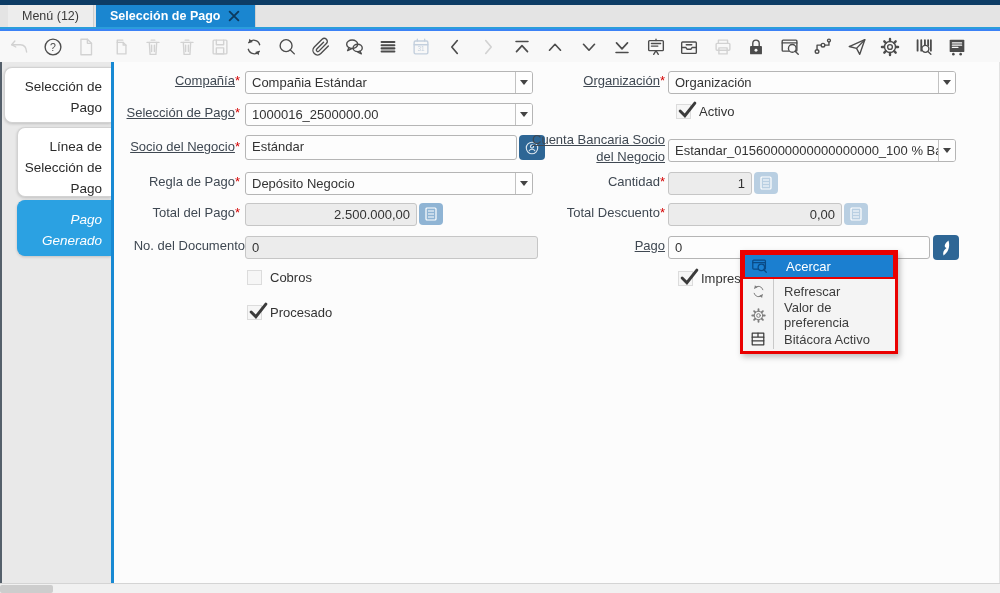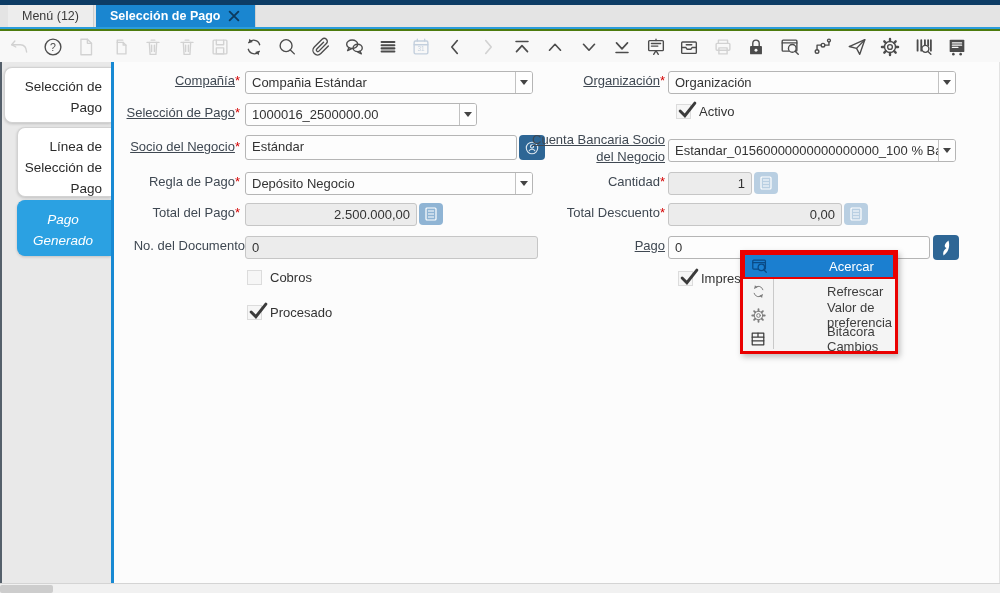--- a/index.html
+++ b/index.html
@@ -1,17 +1,17 @@
 <!DOCTYPE html>
 <html><head>
 <meta charset="utf-8">
 <style>
   * { margin:0; padding:0; box-sizing:border-box; }
   html,body { width:1000px; height:593px; font-family:"Liberation Sans","DejaVu Sans",sans-serif; background:#fff; overflow:hidden; }
-  #app { position:relative; width:1000px; height:593px; background:#4d7c0f;border-radius:9px; }
+  #app { position:relative; width:1000px; height:593px; background:#3b82f6;border-radius:9px; }
 
   
   .topbar { position:absolute; left:0; top:0; width:1000px; height:5px; background:#0d3c65; }
   .tabstrip { position:absolute; left:0; top:5px; width:1000px; height:24px; background:#e4e4e4; border-bottom:2px solid #2b9ddb; display:flex; align-items:stretch; }
   .wtab { display:flex; align-items:center; gap:7px; padding:0 14px; font-size:12.5px; color:#3a3a3a; background:#ededed; border-right:1px solid #cfcfcf; margin-left:8px; cursor:default; }
   .wtab.active { background:#1a86d0; color:#fff; font-weight:bold; margin-left:2px; }
   .closex { width:14px; height:14px; display:inline-block; }
 
   
   .toolbar { position:absolute; left:0; top:31px; width:1000px; height:31px; background:#f8f8f8; display:flex; align-items:center; padding-left:8px; gap:11.5px; }
@@ -43,21 +43,21 @@
   .calc { width:24px; height:22px; background:#8fb4d4; }
   .calc.disb { background:#b9cfe2; }
   .navy { width:26px; height:25px; background:#2e6695; }
   .cbwrap { position:absolute; display:flex; align-items:center; gap:8px;text-align:right; }
   .cb { position:relative; width:15px; height:15px; background:#f6f6f6; border:1px solid #dcdcdc; flex:0 0 auto; }
   .cb svg { position:absolute; left:0px; top:-5px; overflow:visible; }
   .cblabel { font-size:13px; color:#333; }
 
   
   .ctxmenu { position:absolute; left:626px; top:188px; width:158px; background:#f4f4f4; border:3px solid #ea0000; box-shadow:2px 3px 6px rgba(0,0,0,.25); z-index:30; }
-  .mi { position:relative; height:24px; display:flex; align-items:center; font-size:13px; color:#3d3d3d; cursor:pointer;gap:43px; }
+  .mi { position:relative; height:24px; display:flex; align-items:center; font-size:13px; color:#3d3d3d; cursor:pointer; }
   .mi .mic { width:30px; display:flex; align-items:center; justify-content:center; color:#7d7d7d; flex:0 0 auto; }
   .mi .mic svg { stroke:currentColor; fill:none; stroke-width:1.4; stroke-linecap:round; stroke-linejoin:round; }
   .mi .mlabel { padding-left:11px; }
   .mi.hl { background:#1b7fd0; border:2px solid #ea0000; color:#fff; height:26px; }
   .mi.hl .mic { color:#0a4a85; }
   .misep { position:absolute; left:30px; top:26px; bottom:2px; width:1px; background:#c9c9c9; }
 
   
   .hscroll { position:absolute; left:0; bottom:0; width:1000px; height:10px; background:#f1f1f1; border-top:1px solid #d4d4d4; }
   .hthumb { position:absolute; left:0; top:1px; width:53px; height:8px; background:#cdcdcd; border-radius:2px; }
@@ -274,41 +274,41 @@
       </span>
   </div>
 
   <div class="sidebar">
     <div class="vtab" style="top:5px; width:107px; height:56px;">
       <span>Selección de Pago</span>
     </div>
     <div class="vtab" style="top:65px; width:94px; height:70px;">
       <span>Línea de Selección de Pago</span>
     </div>
-    <div class="vtab sel" style="top:138px; width:94px; height:56px;text-align:center;">
+    <div class="vtab sel" style="top:138px; width:94px; height:56px;">
       <span>Pago Generado</span>
     </div>
   </div>
   <div class="bluestrip"></div>
 
   <div class="content">
 
     <div class="flabel" style="left:6px; top:11px; width:120px;"><span class="txt zoomable">Compañía</span><span class="ast">*</span></div>
     <div class="combo" style="left:131px; top:9px; width:288px;">
       <span class="val">Compañia Estándar</span>
         <span class="dd"></span>
     </div>
     <div class="flabel" style="left:411px; top:11px; width:140px;"><span class="txt zoomable">Organización</span><span class="ast">*</span></div>
     <div class="combo" style="left:554px; top:9px; width:288px;">
       <span class="val">Organización</span>
         <span class="dd"></span>
     </div>
 
     <div class="flabel" style="left:6px; top:43px; width:120px;"><span class="txt zoomable">Selección de Pago</span><span class="ast">*</span></div>
-    <div class="combo" style="left:131px; top:41px; width:232px;">
+    <div class="combo" style="left:131px; top:41px; width:288px;">
       <span class="val">1000016_2500000.00</span>
         <span class="dd"></span>
     </div>
     <div class="cbwrap" style="left:562px; top:42px;">
       <span class="cb">
           <svg width="21" height="21" viewBox="0 0 20 20">
             <path d="M3 10.5 L7.5 15 L17 3" stroke="#3b3b3b" stroke-width="2.8" fill="none" stroke-linecap="round"></path>
           </svg>
         </span>
       <span class="cblabel">Activo</span>
@@ -427,21 +427,21 @@
         </span>
         <span class="mlabel">Valor de preferencia</span>
       </div>
       <div class="mi">
         <span class="mic" style="color:#3d3d3d;">
           <svg width="16" height="16" viewBox="0 0 18 18">
               <rect x="2.5" y="2.5" width="13" height="13"></rect>
               <path d="M2.5 7 h13 M2.5 11 h13 M9 2.5 v4.5"></path>
             </svg>
         </span>
-        <span class="mlabel">Bitácora Cambios</span>
+        <span class="mlabel">Bitácora Activo</span>
       </div>
     </div>
   </div>
 
   <div class="hscroll">
     <div class="hthumb"></div>
   </div>
 </div>
 
 </body></html>

